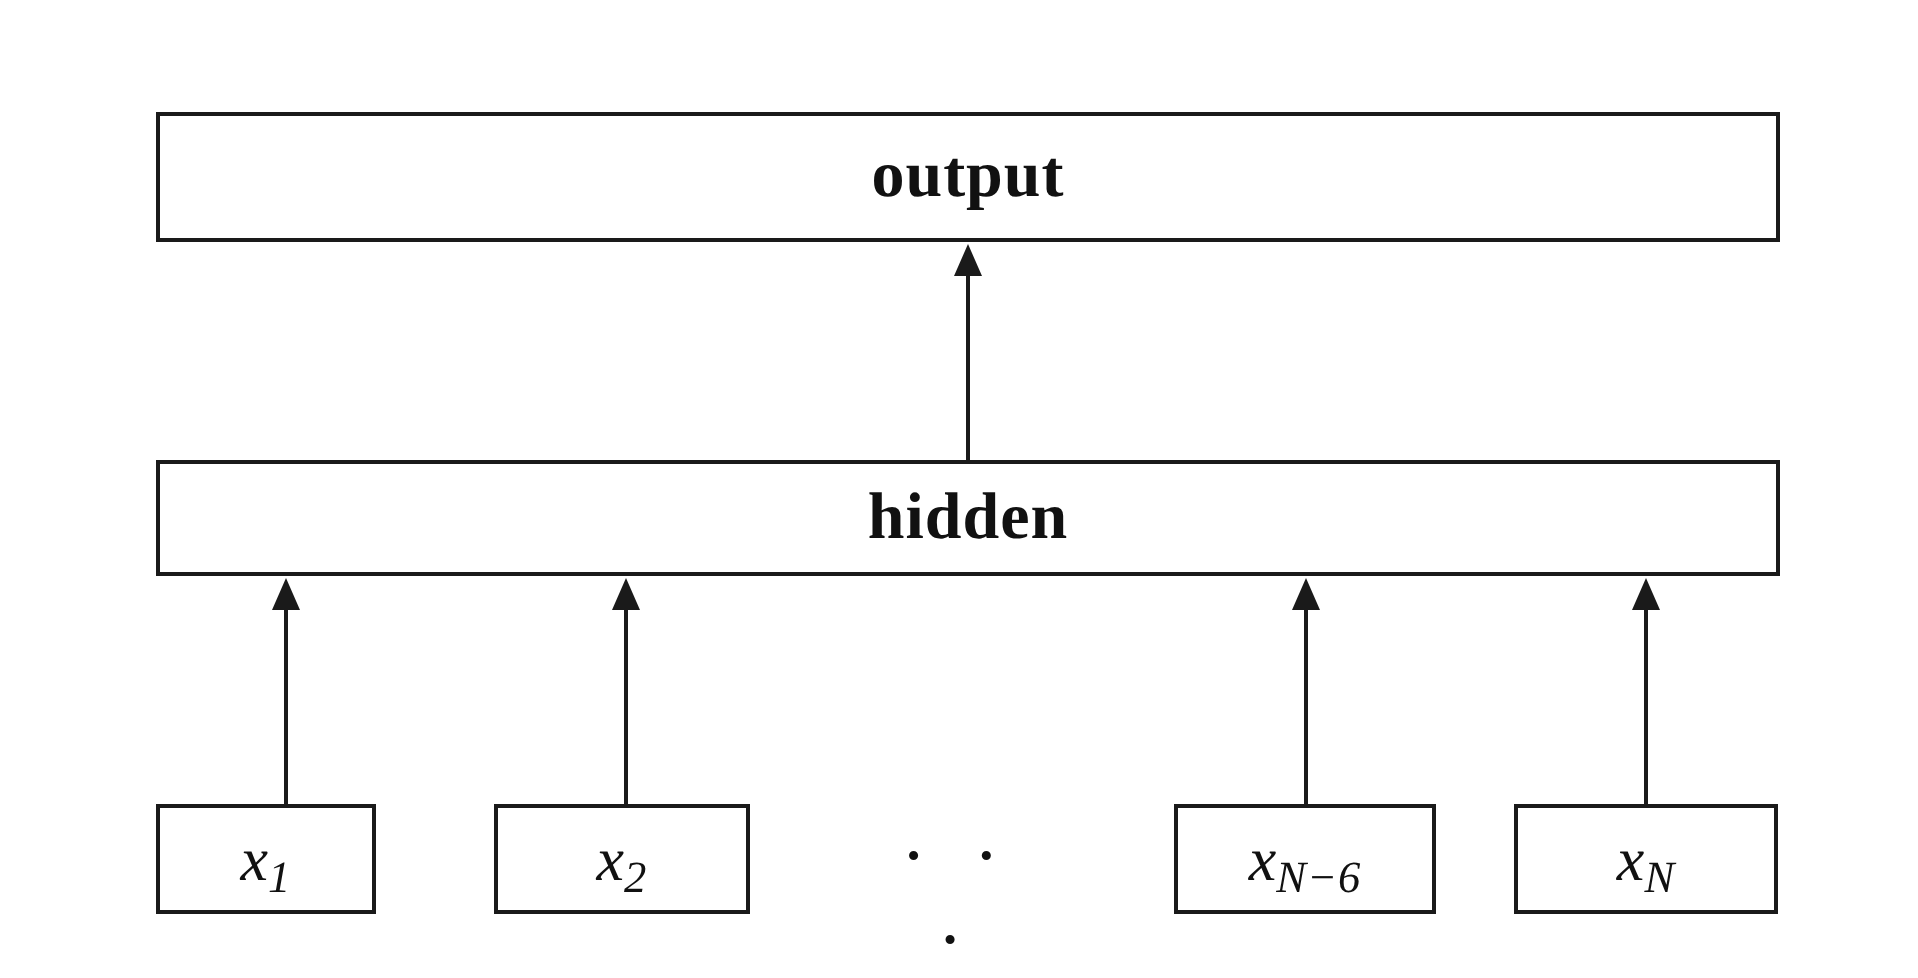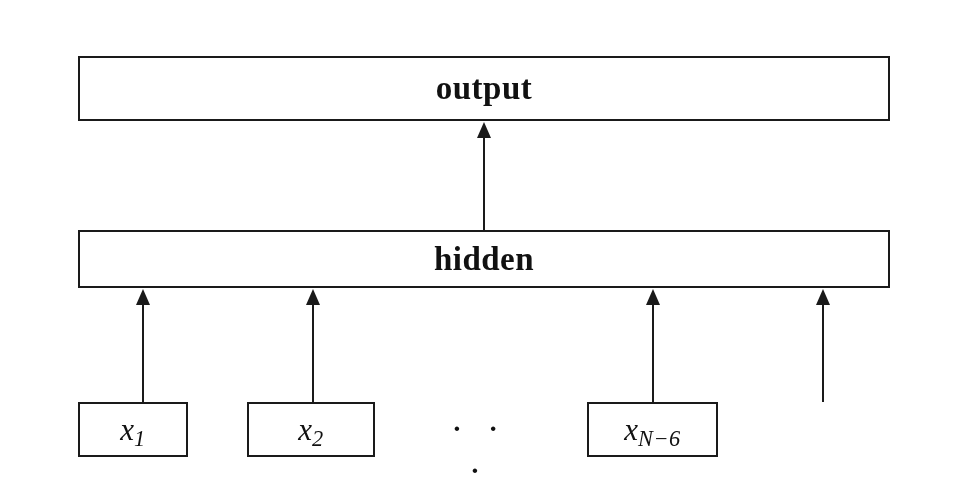--- a/index.html
+++ b/index.html
@@ -140,14 +140,17 @@
   <div class="input-box" style="left:247px; width:128px;">
     <span class="math-label"><span>x</span><span class="sub">2</span></span>
   </div>
 
   <div class="ellipsis">· · ·</div>
 
   <div class="input-box" style="left:587px; width:131px;">
     <span class="math-label"><span>x</span><span class="sub">N−6</span></span>
   </div>
 
+  <div class="input-box" style="left:757px; width:132px;">
+    <span class="math-label"><span>x</span><span class="sub">N</span></span>
+  </div>
 
 </div>
 
 </body></html>

